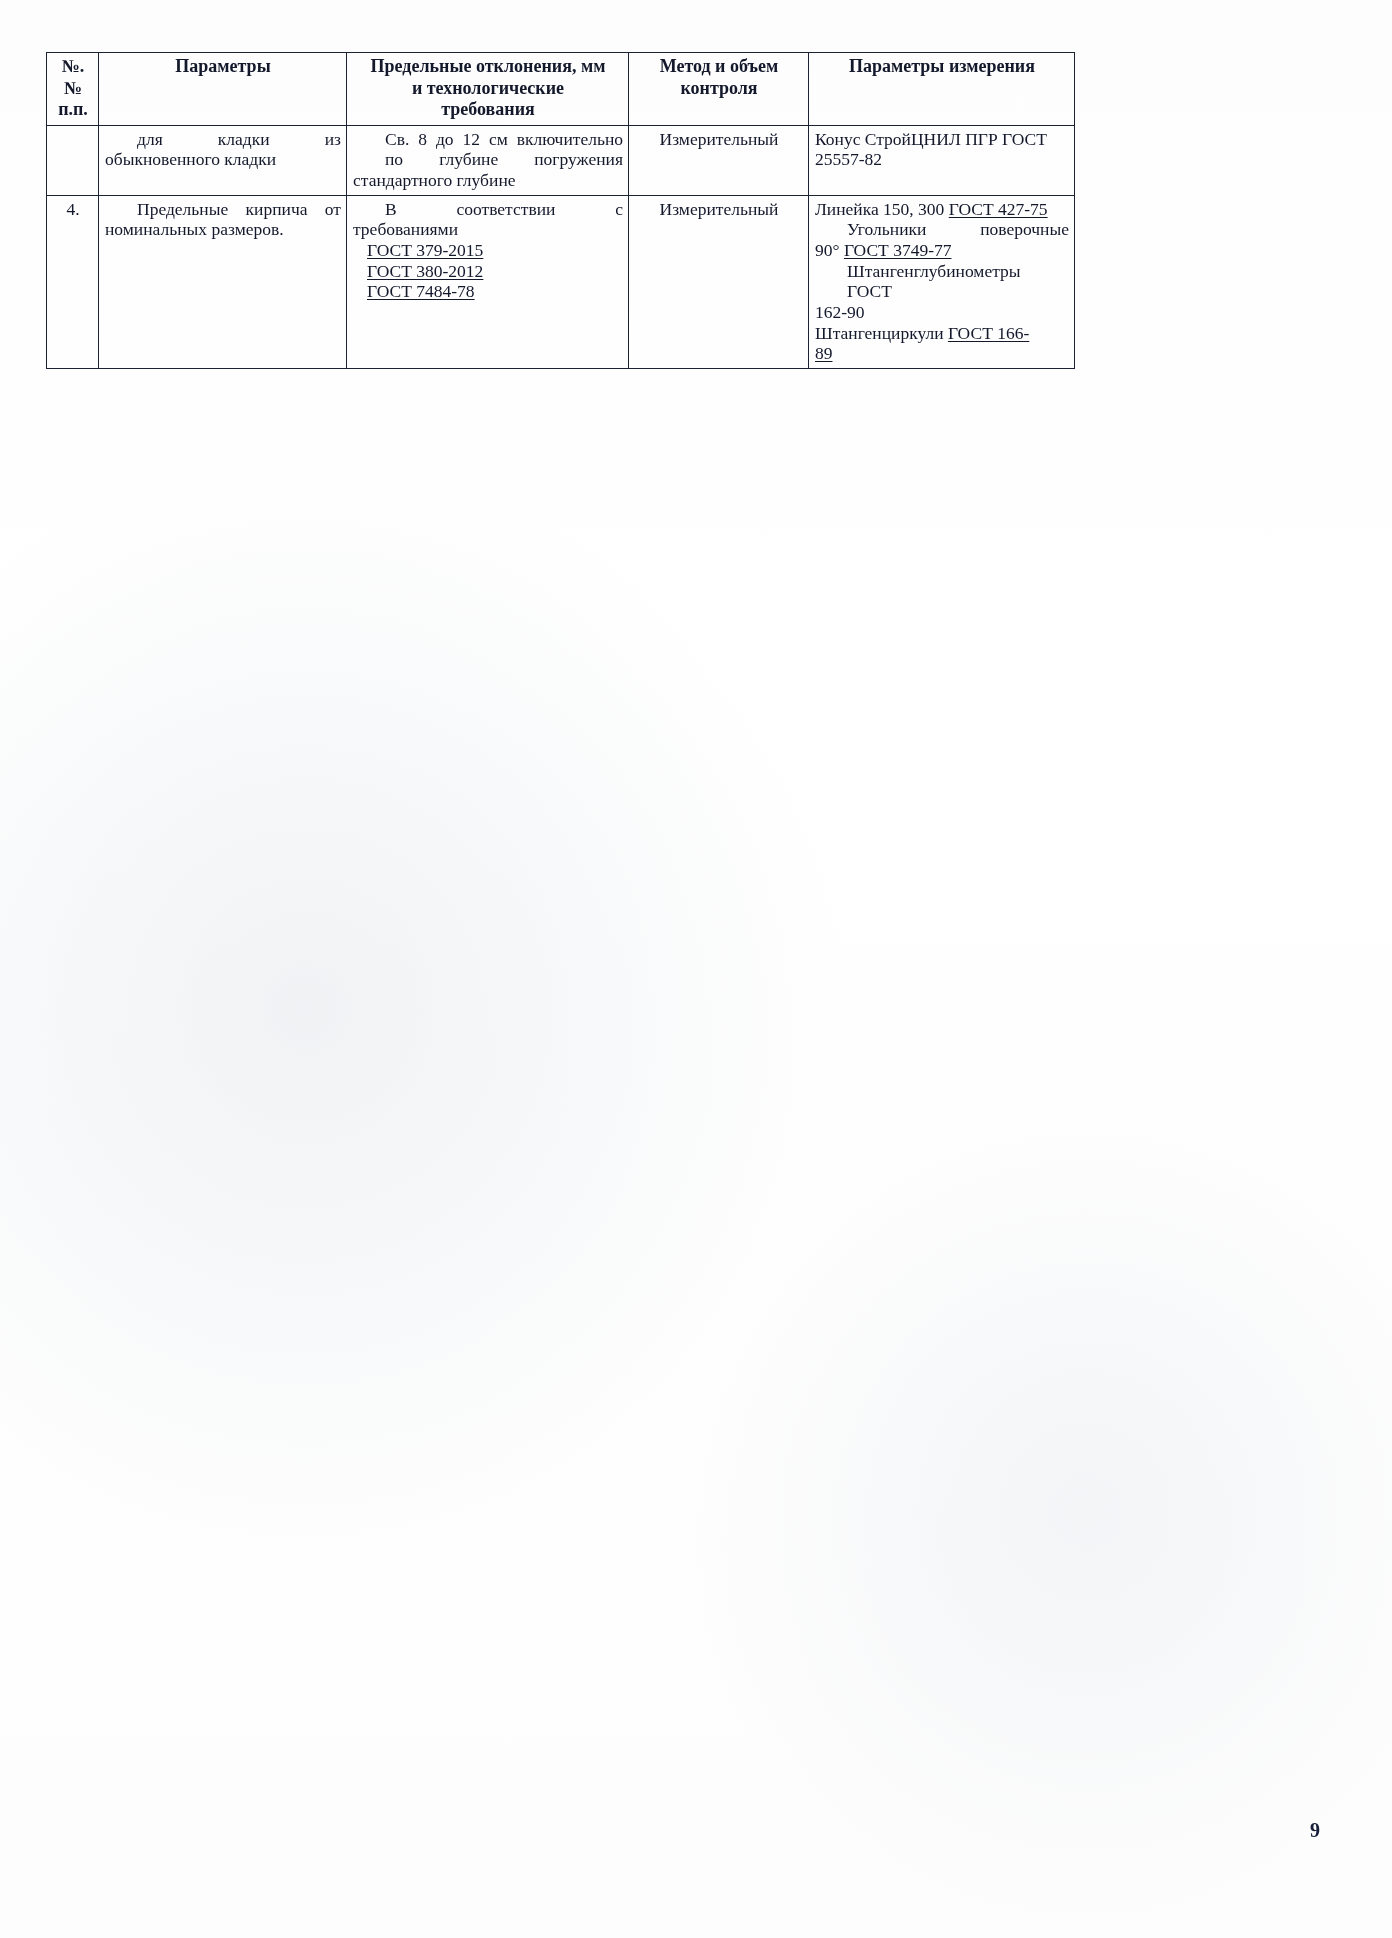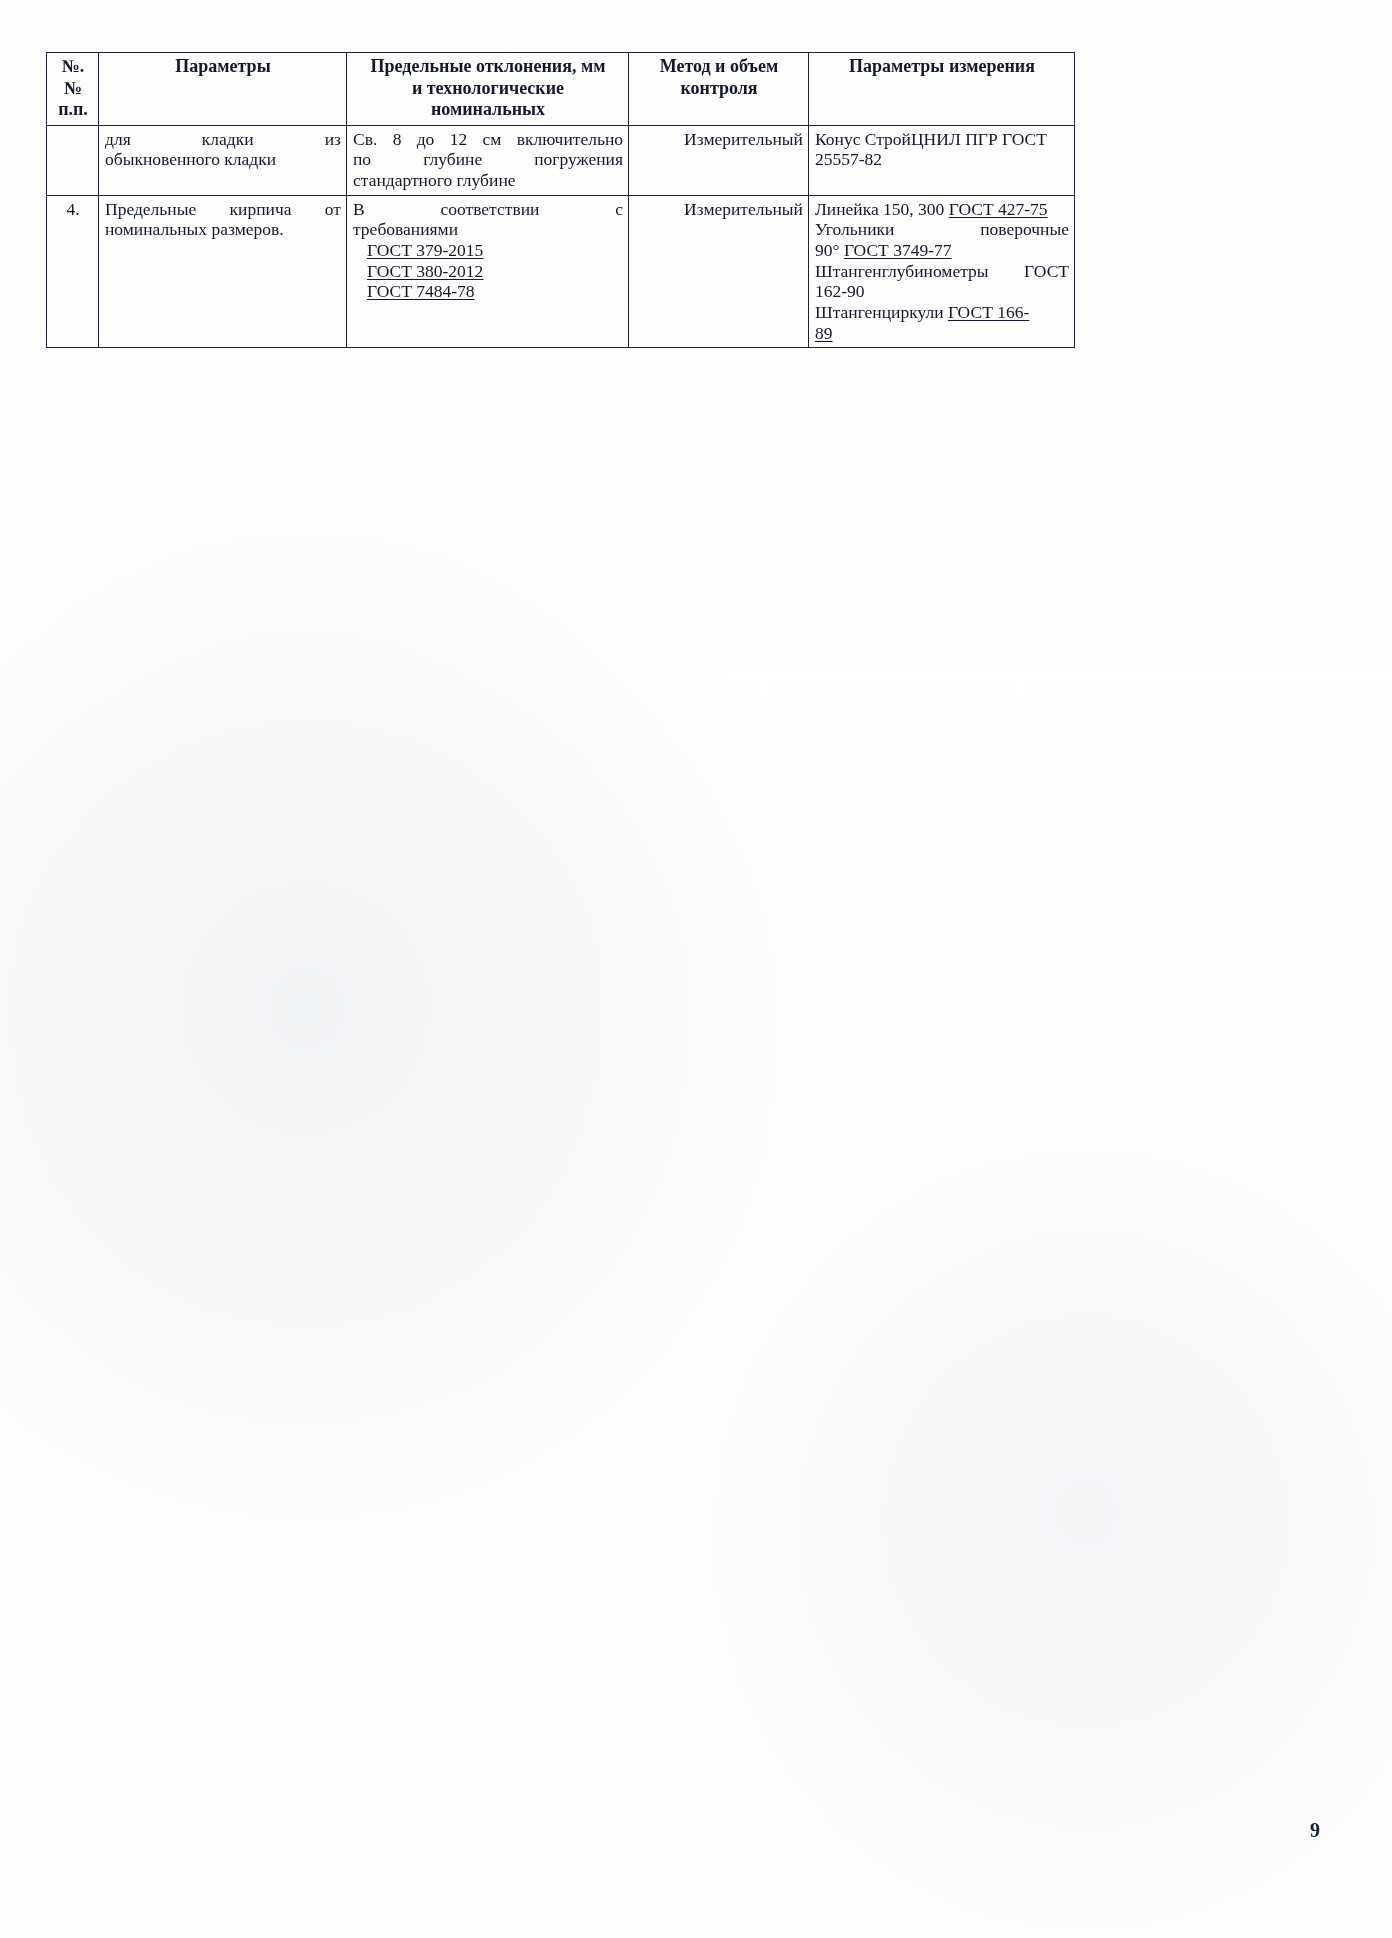--- a/index.html
+++ b/index.html
@@ -62,35 +62,36 @@
   
   col.c-num  { width: 52px; }
   col.c-par  { width: 248px; }
   col.c-dev  { width: 282px; }
   col.c-meth { width: 180px; }
   col.c-mean { width: 266px; }
   .num-cell {
     text-align: center;
     padding-top: 4px;
   }
-  .plain { text-align: right; }
+  .plain { text-align: center; }
 
   .gost-link {
     text-decoration: underline;
     text-underline-offset: 2px;
   }
   .indent-gost {
     display: block;
     padding-left: 14px;
   }
   .line { display: block; }
   .just-line {
     display: block;
     text-align: justify;
     text-align-last: justify;
+    margin-left: 32px;
   }
   .left-line {
     display: block;
     text-align: left;
     text-align-last: left;
   }
 
   .page-number {
     position: absolute;
     right: 72px;
@@ -120,21 +121,21 @@
         <th>
           <span class="line">№.№</span>
           <span class="line">п.п.</span>
         </th>
         <th>
           <span class="line">Параметры</span>
         </th>
         <th>
           <span class="line">Предельные отклонения, мм</span>
           <span class="line">и технологические</span>
-          <span class="line">номинальных</span>
+          <span class="line">требования</span>
         </th>
         <th>
           <span class="line">Метод и объем</span>
           <span class="line">контроля</span>
         </th>
         <th>
           <span class="line">Параметры измерения</span>
         </th>
       </tr>
     </thead>

